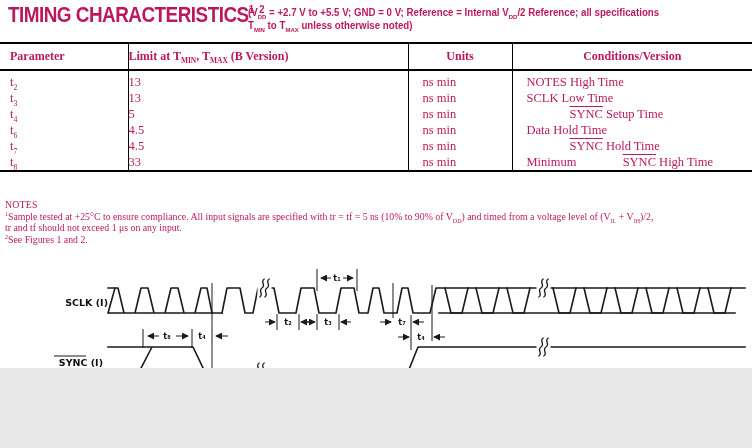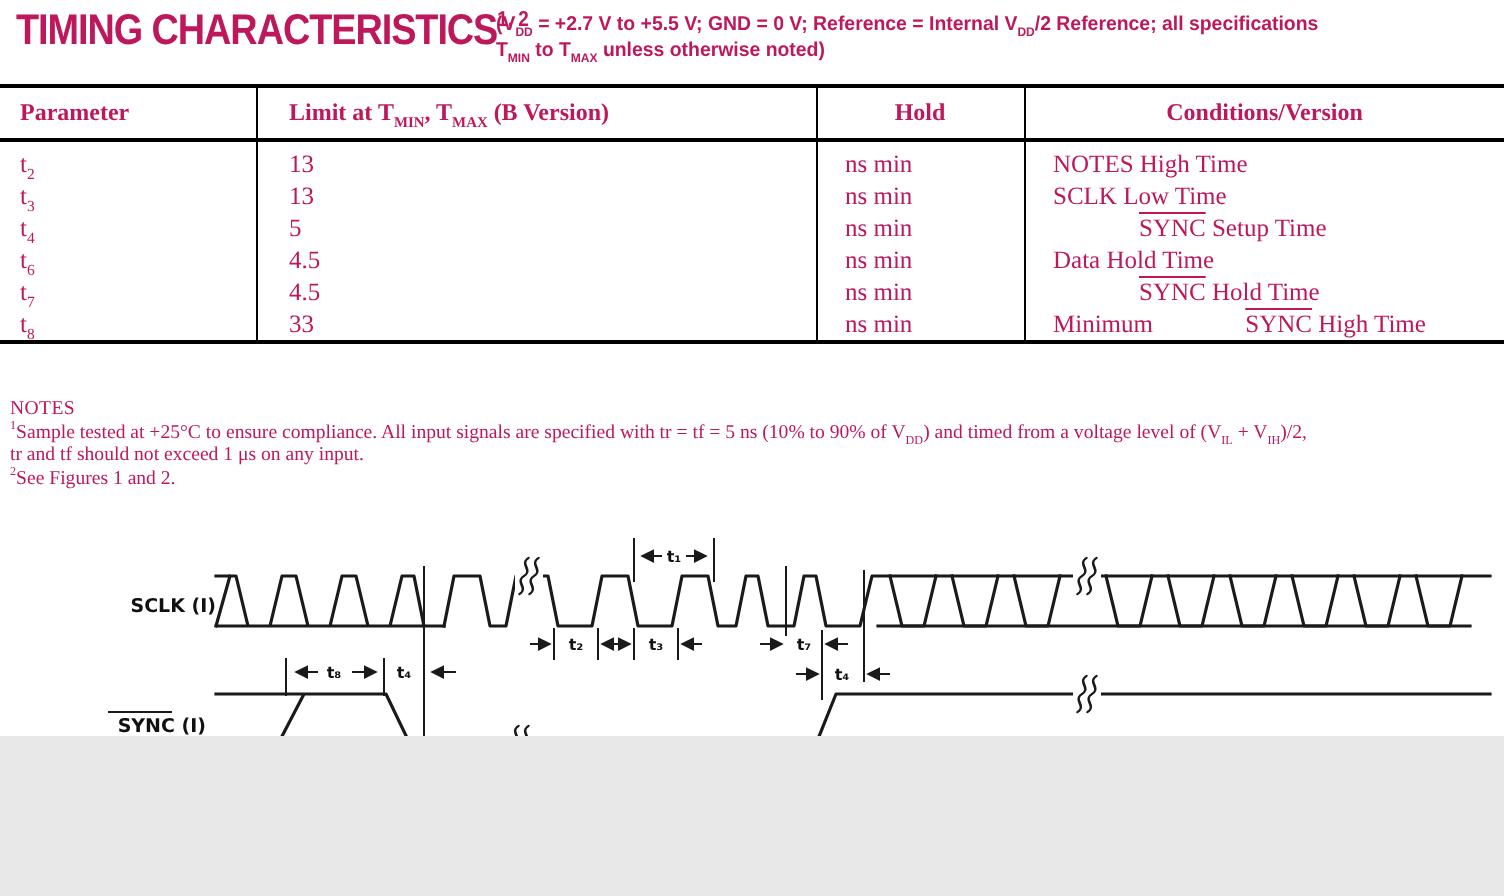--- a/index.html
+++ b/index.html
@@ -19,21 +19,21 @@
          line-height:12.5px;transform:scaleX(.97);transform-origin:0 0;}
 
   
   table.spec{position:absolute;left:0;top:42px;width:752px;border-collapse:collapse;
              table-layout:fixed;border-top:2px solid #000;border-bottom:2.5px solid #000;}
   table.spec th{font-size:12px;font-weight:bold;text-align:left;height:22px;
                 vertical-align:middle;padding:1px 0 2px 10px;border-bottom:2px solid #000;}
   table.spec td{font-size:12.5px;height:16px;padding:0 0 0 10px;vertical-align:middle;}
   table.spec .vr{border-right:1.5px solid #000;}
   table.spec th.c{text-align:center;padding-left:0;}
-  table.spec td.limit, table.spec th.limit{padding-left:16px;}
+  table.spec td.limit, table.spec th.limit{padding-left:0;}
   table.spec td.units{padding-left:14px;}
   table.spec td.cond{padding-left:14px;}
   tbody tr:first-child td{padding-top:3px;}
 
   
   .notes{position:absolute;left:5px;top:199px;width:744px;font-size:9.8px;line-height:11.6px;}
   .notes .nhead{letter-spacing:.2px;}
 
   
   svg.diagram{position:absolute;left:0;top:258px;width:752px;height:190px;}
@@ -62,21 +62,21 @@
     <colgroup>
       <col style="width:128px">
         <col style="width:280px">
         <col style="width:104px">
         <col style="width:240px">
     </colgroup>
     <thead>
       <tr>
         <th class="vr">Parameter</th>
         <th class="vr limit">Limit at T<sub>MIN</sub>, T<sub>MAX</sub> (B Version)</th>
-        <th class="vr c">Hold</th>
+        <th class="vr c">Units</th>
         <th class="c">Conditions/Version</th>
       </tr>
     </thead>
     <tbody>
         <tr>
         <td class="vr">t<sub>2</sub></td>
         <td class="vr limit">13</td>
         <td class="vr units">ns min</td>
         <td class="cond">NOTES High Time</td>
       </tr>

